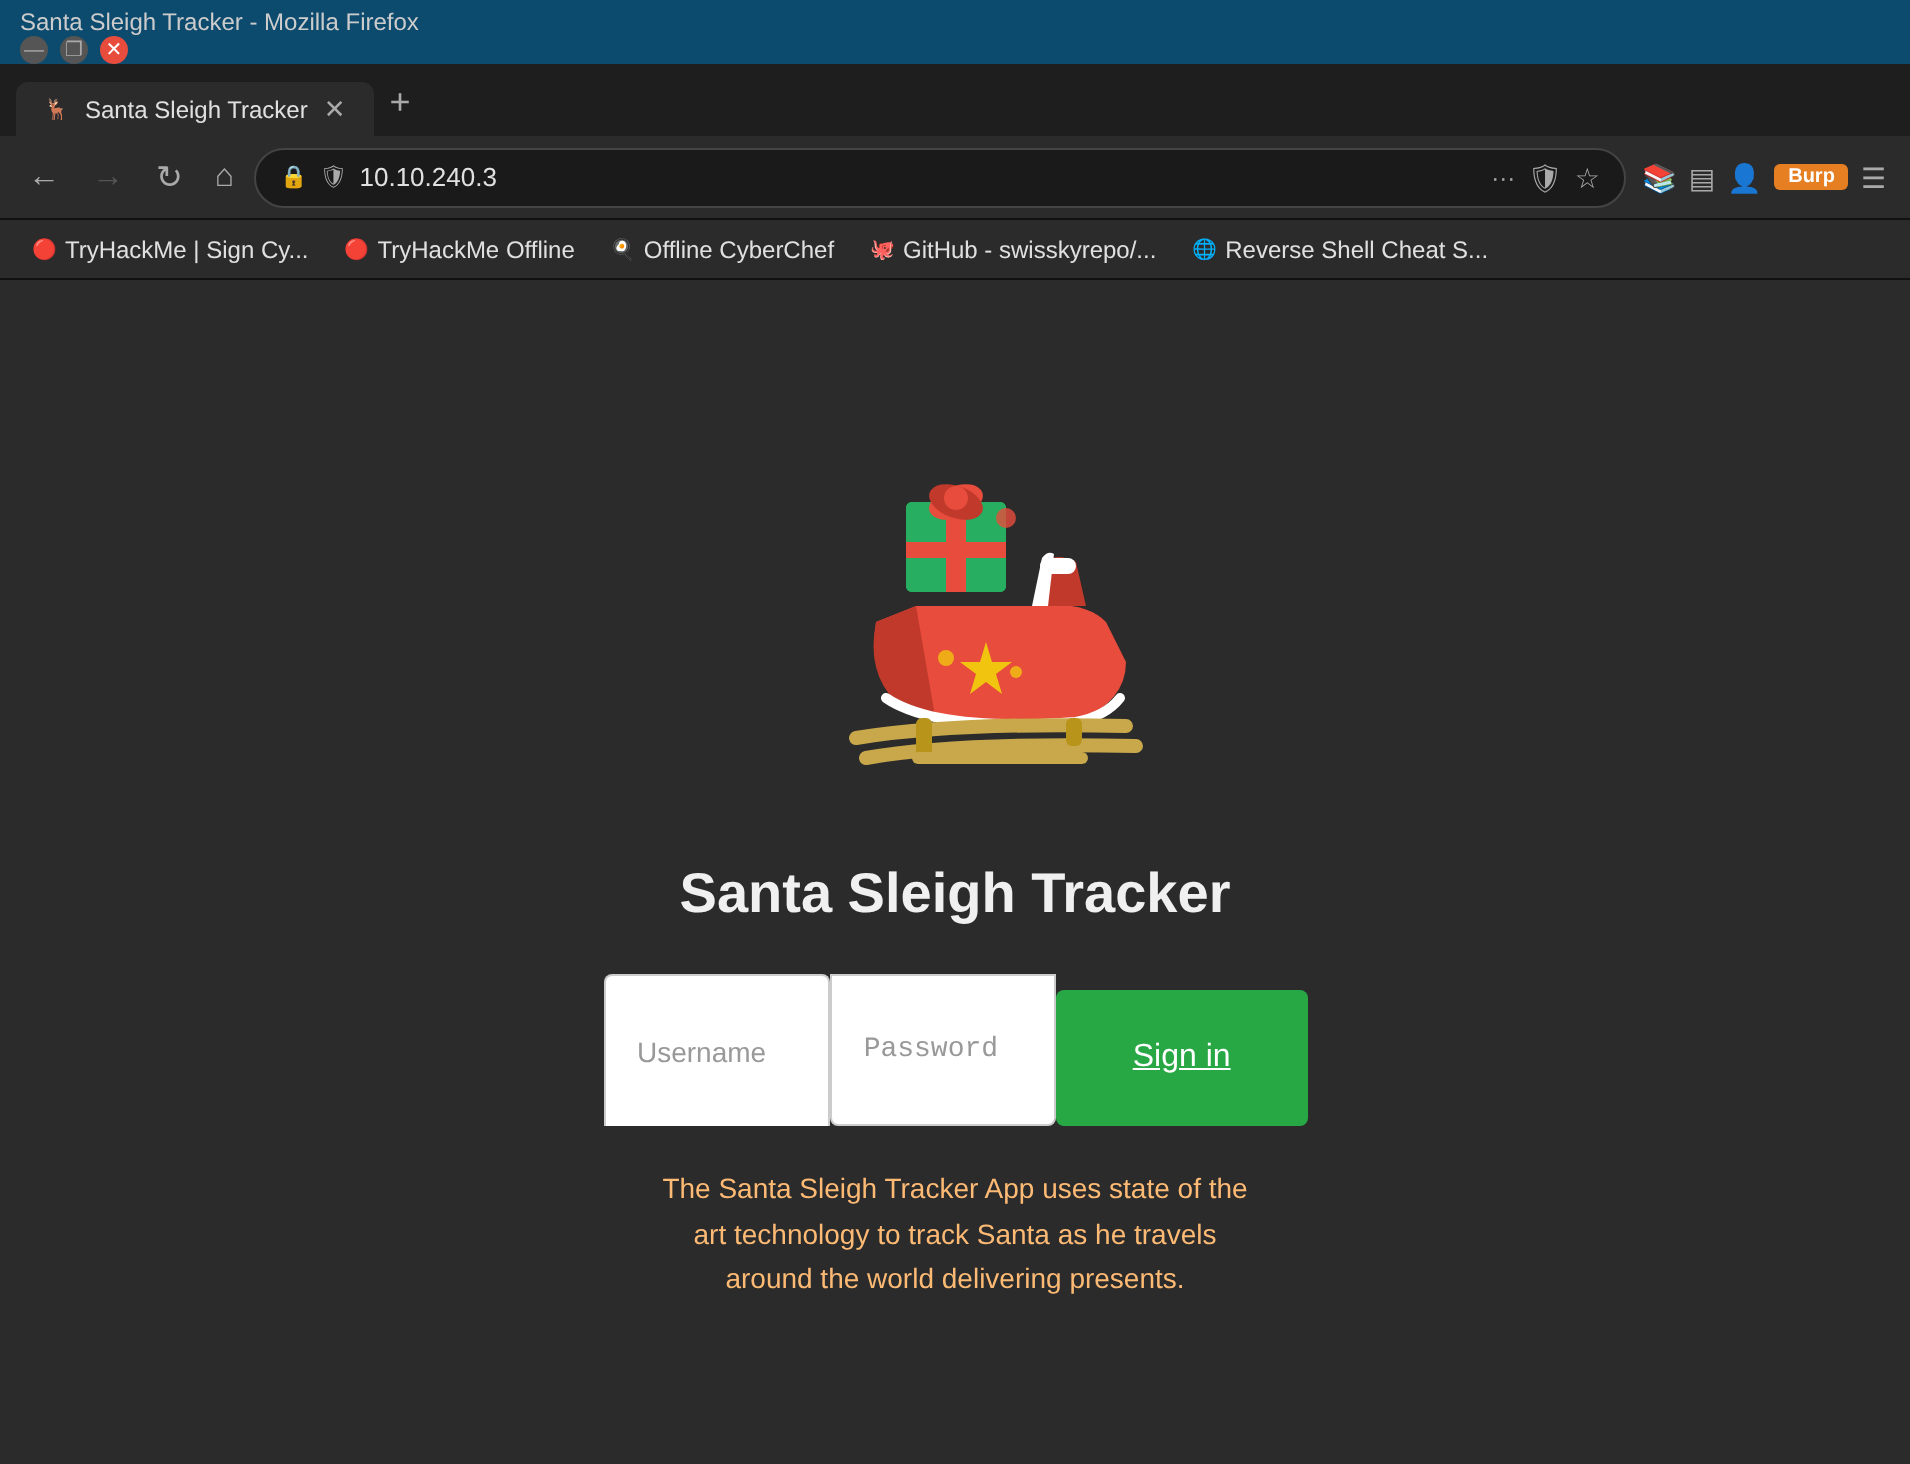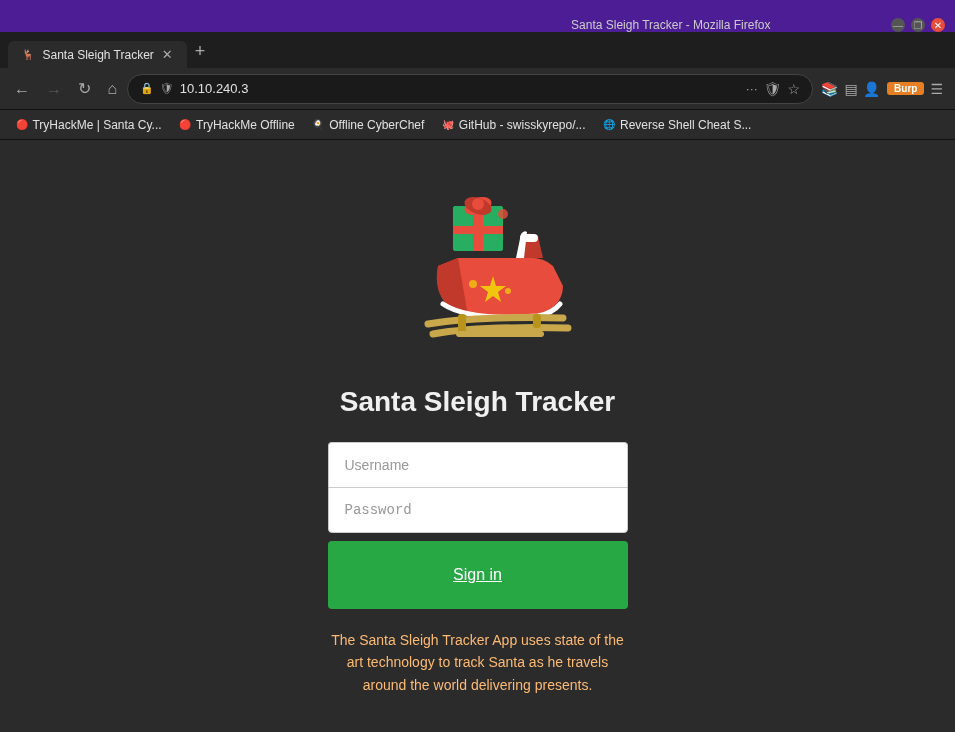--- a/index.html
+++ b/index.html
@@ -1,27 +1,28 @@
 <!DOCTYPE html>
 <html><head>
   <meta charset="utf-8">
   <style>
     * { margin: 0; padding: 0; box-sizing: border-box; }
     body { width: 955px; height: 732px; font-family: Arial, sans-serif; overflow: hidden; background: #2b2b2b; }
 
     
     .title-bar {
-      background: #4c1d95;
+      background: #0c4a6e;
       height: 32px;
       display: flex;
-      align-items: flex-end;
+      align-items: flex-start;
       justify-content: space-between;
       padding: 0 10px;
       color: #ccc;
       font-size: 12px;
+      flex-direction: column;
     }
     .title-bar-text { flex: 1; text-align: center; }
     .window-controls { display: flex; gap: 6px; align-items: center; }
     .win-btn { width: 14px; height: 14px; border-radius: 50%; display: flex; align-items: center; justify-content: center; font-size: 10px; cursor: pointer; }
     .win-min { background: #555; color: #aaa; }
     .win-max { background: #555; color: #aaa; }
     .win-close { background: #e74c3c; color: white; }
 
     
     .tab-bar {
@@ -129,23 +130,23 @@
 
     .app-title {
       color: #f0f0f0;
       font-size: 28px;
       font-weight: bold;
       margin-bottom: 24px;
       text-align: center;
     }
 
     .login-form {
-      width: 300px;
-      display: flex;
-      flex-direction: column;
+      width: 352px;
+      display: flex;
+      flex-direction: row;
       gap: 0;
     }
 
     .login-form input {
       width: 100%;
       padding: 14px 16px;
       background: white;
       border: 1px solid #ccc;
       font-size: 14px;
       color: #333;
@@ -231,21 +232,21 @@
     <span>▤</span>
     <span>👤</span>
     <span class="burp-badge">Burp</span>
     <span>☰</span>
   </div>
 </div>
 
 <div class="bookmarks-bar">
   <div class="bookmark-item">
     <span class="bookmark-favicon">🔴</span>
-    <span>TryHackMe | Santa Cy...</span>
+    <span>TryHackMe | Sign Cy...</span>
   </div>
   <div class="bookmark-item">
     <span class="bookmark-favicon">🔴</span>
     <span>TryHackMe Offline</span>
   </div>
   <div class="bookmark-item">
     <span class="bookmark-favicon">🍳</span>
     <span>Offline CyberChef</span>
   </div>
   <div class="bookmark-item">

